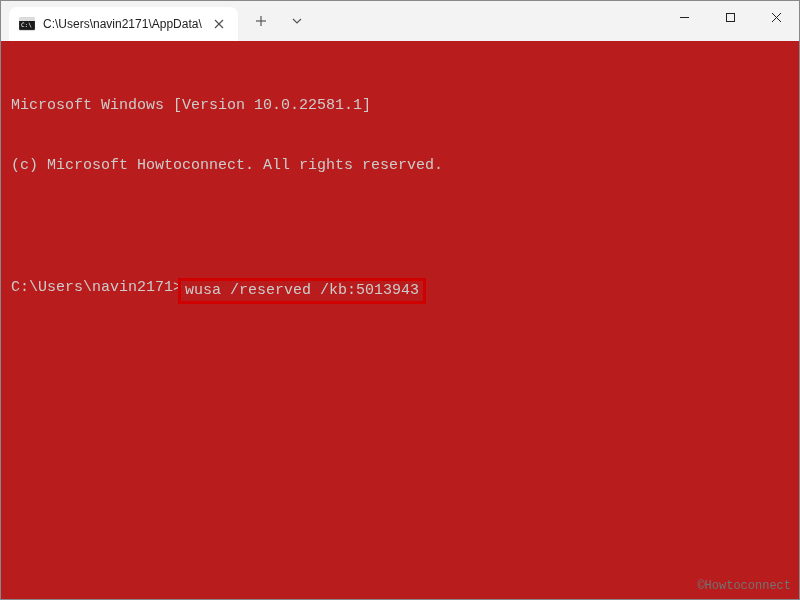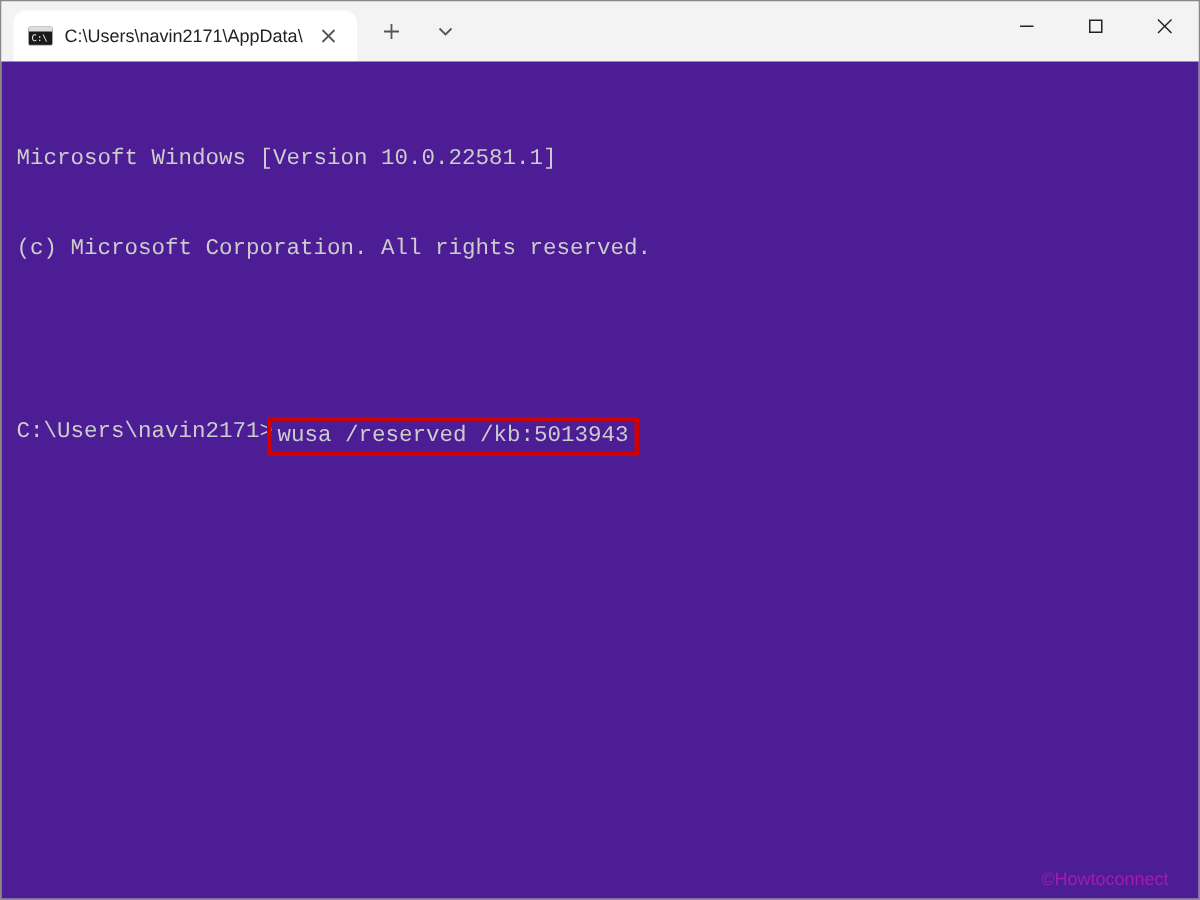--- a/index.html
+++ b/index.html
@@ -89,43 +89,43 @@
       align-items: center;
       justify-content: center;
       color: #222;
     }
     .terminal {
       position: absolute;
       top: 40px;
       left: 0;
       right: 0;
       bottom: 0;
-      background: #4c1d95;
+      background: #b91c1c;
       color: #cccccc;
       font-family: Consolas, "Courier New", monospace;
       font-size: 15px;
       line-height: 1.35;
       padding: 14px 10px 10px 10px;
       white-space: pre;
     }
     .term-line { display: block; }
     .prompt-line { display: flex; align-items: flex-start; }
     .highlight-box {
       border: 3px solid #d00000;
       padding: 0 4px;
       margin-left: -4px;
       display: inline-block;
     }
     .watermark {
       position: absolute;
-      right: 20px;
+      right: 8px;
       bottom: 6px;
       font-size: 12px;
-      color: #a21caf;
-      font-family: Liberation Sans, sans-serif;
+      color: #737373;
+      font-family: Liberation Mono, monospace;
     }
   </style>
 </head>
 <body>
 
 <div class="titlebar">
   <div class="tab">
     <span class="tab-icon">
       <svg viewBox="0 0 16 16">
         <rect x="0" y="2" width="16" height="12" rx="1" fill="#1a1a1a" stroke="#666" stroke-width="0.5"></rect>
@@ -169,18 +169,18 @@
       <svg width="11" height="11" viewBox="0 0 11 11">
         <line x1="1" y1="1" x2="10" y2="10" stroke="currentColor" stroke-width="1"></line>
         <line x1="10" y1="1" x2="1" y2="10" stroke="currentColor" stroke-width="1"></line>
       </svg>
     </div>
   </div>
 </div>
 
 <div class="terminal">
   <span class="term-line">Microsoft Windows [Version 10.0.22581.1]</span>
-  <span class="term-line">(c) Microsoft Corporation. All rights reserved.</span>
+  <span class="term-line">(c) Microsoft Howtoconnect. All rights reserved.</span>
   <span class="term-line"> </span>
   <span class="term-line prompt-line"><span>C:\Users\navin2171&gt;</span><span class="highlight-box"><span>wusa /reserved /kb:5013943</span></span></span>
 </div>
 
 <div class="watermark">©Howtoconnect</div>
 
 </body></html>

